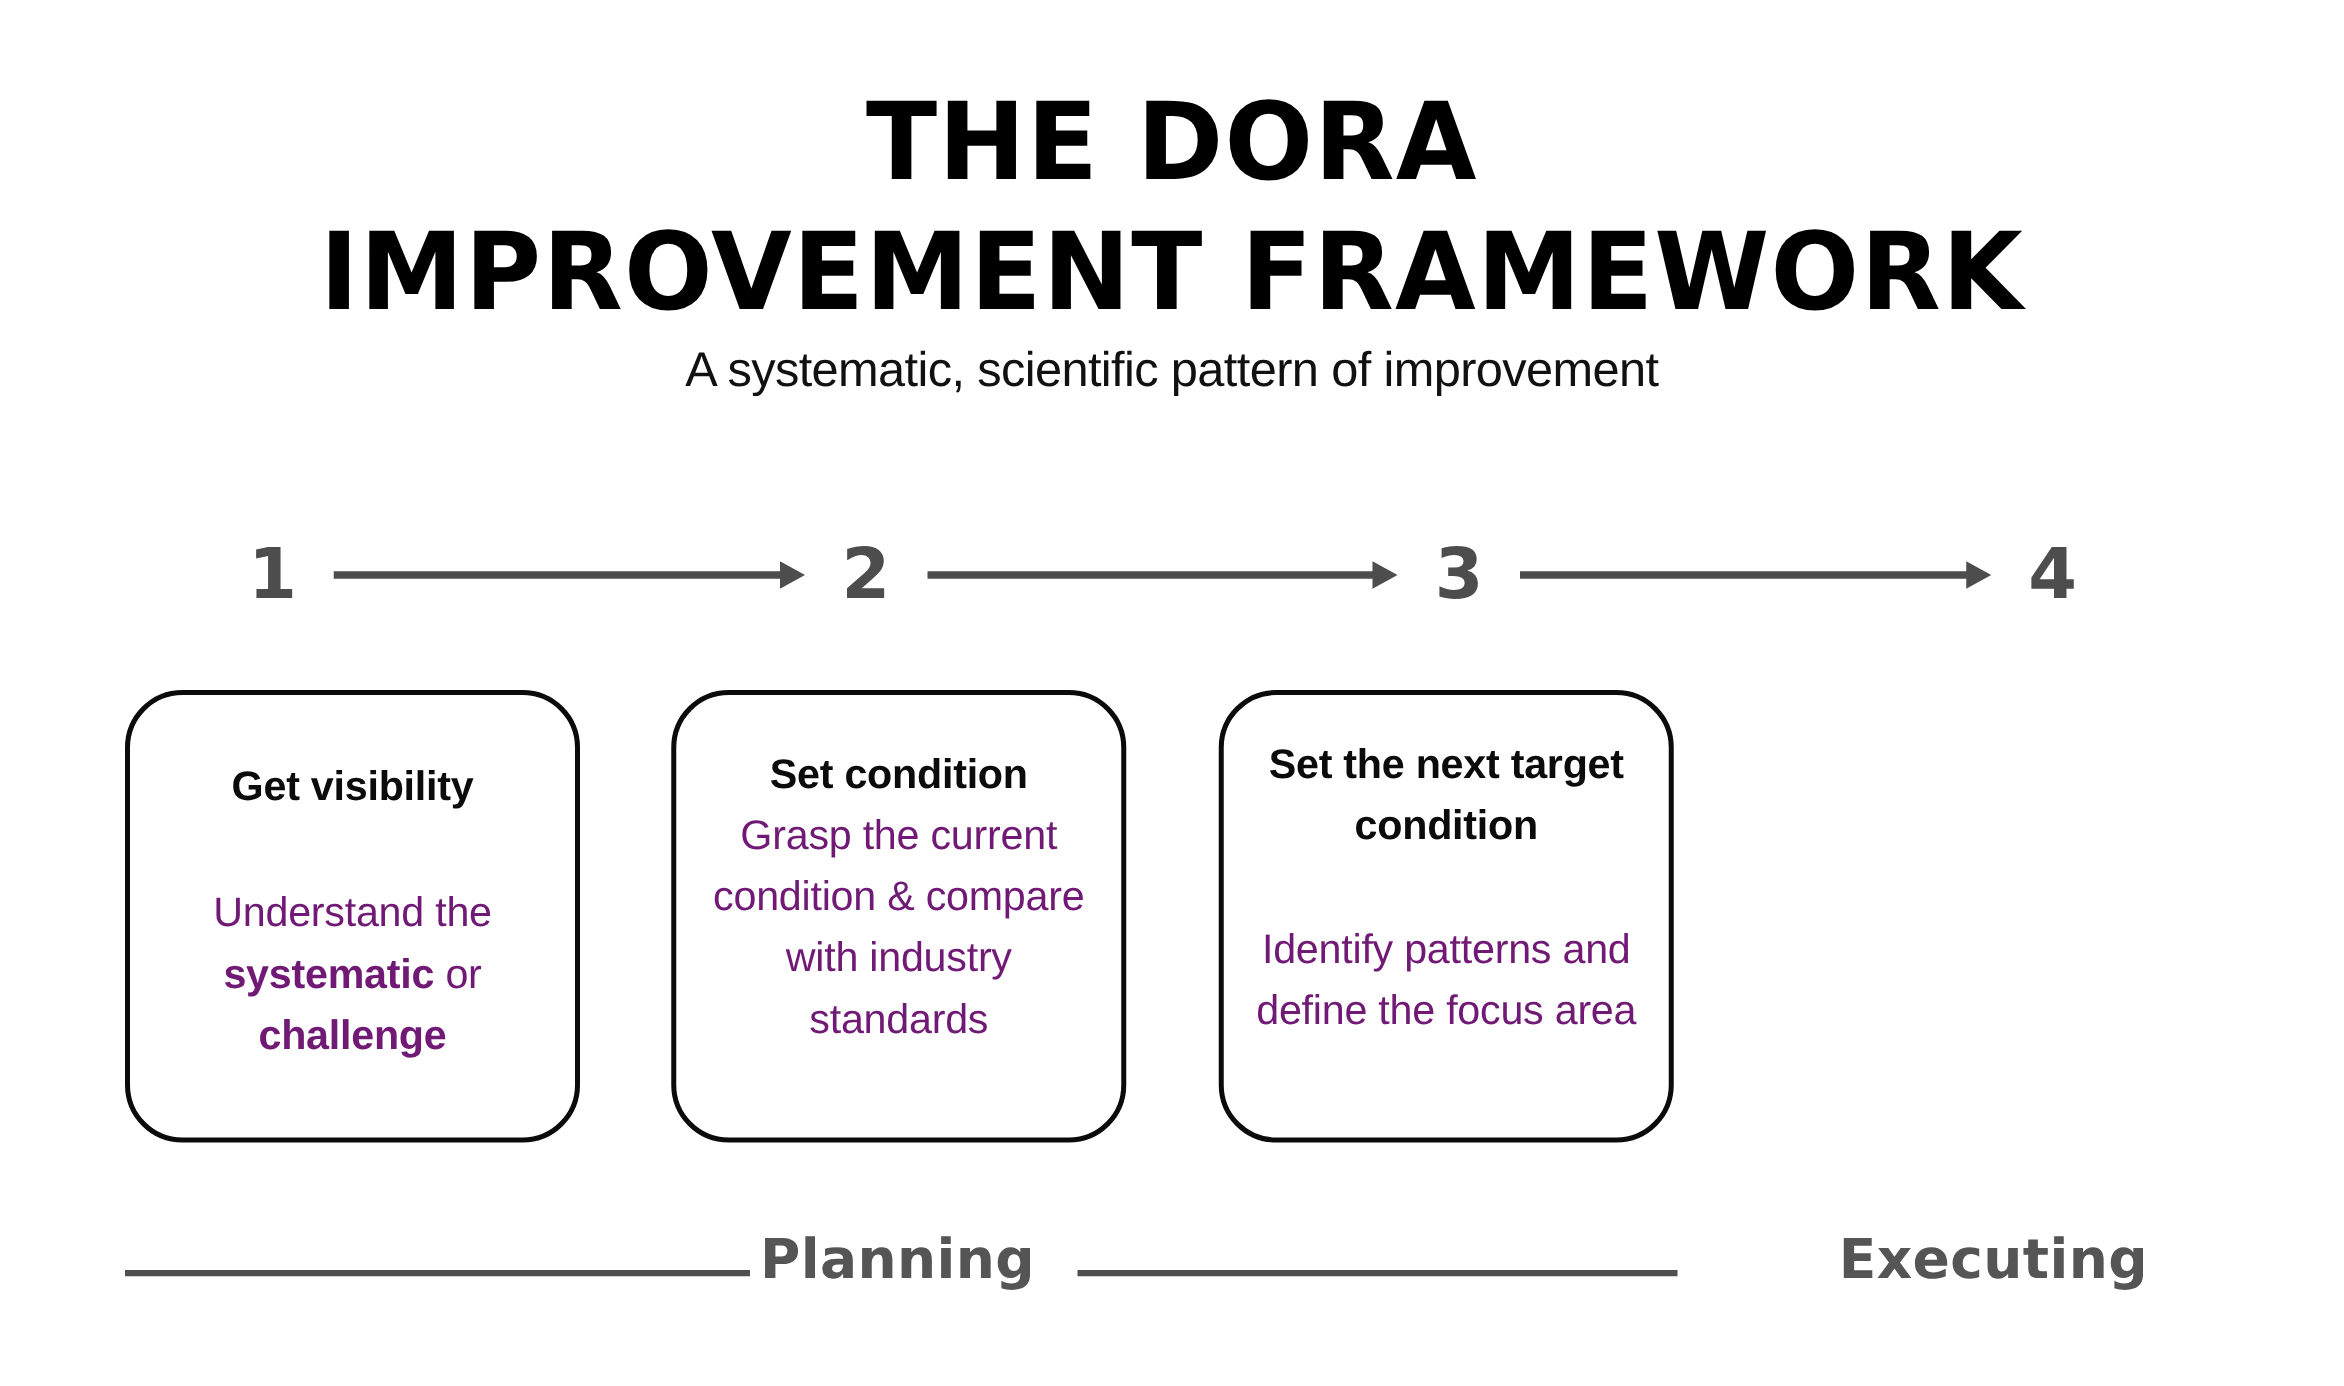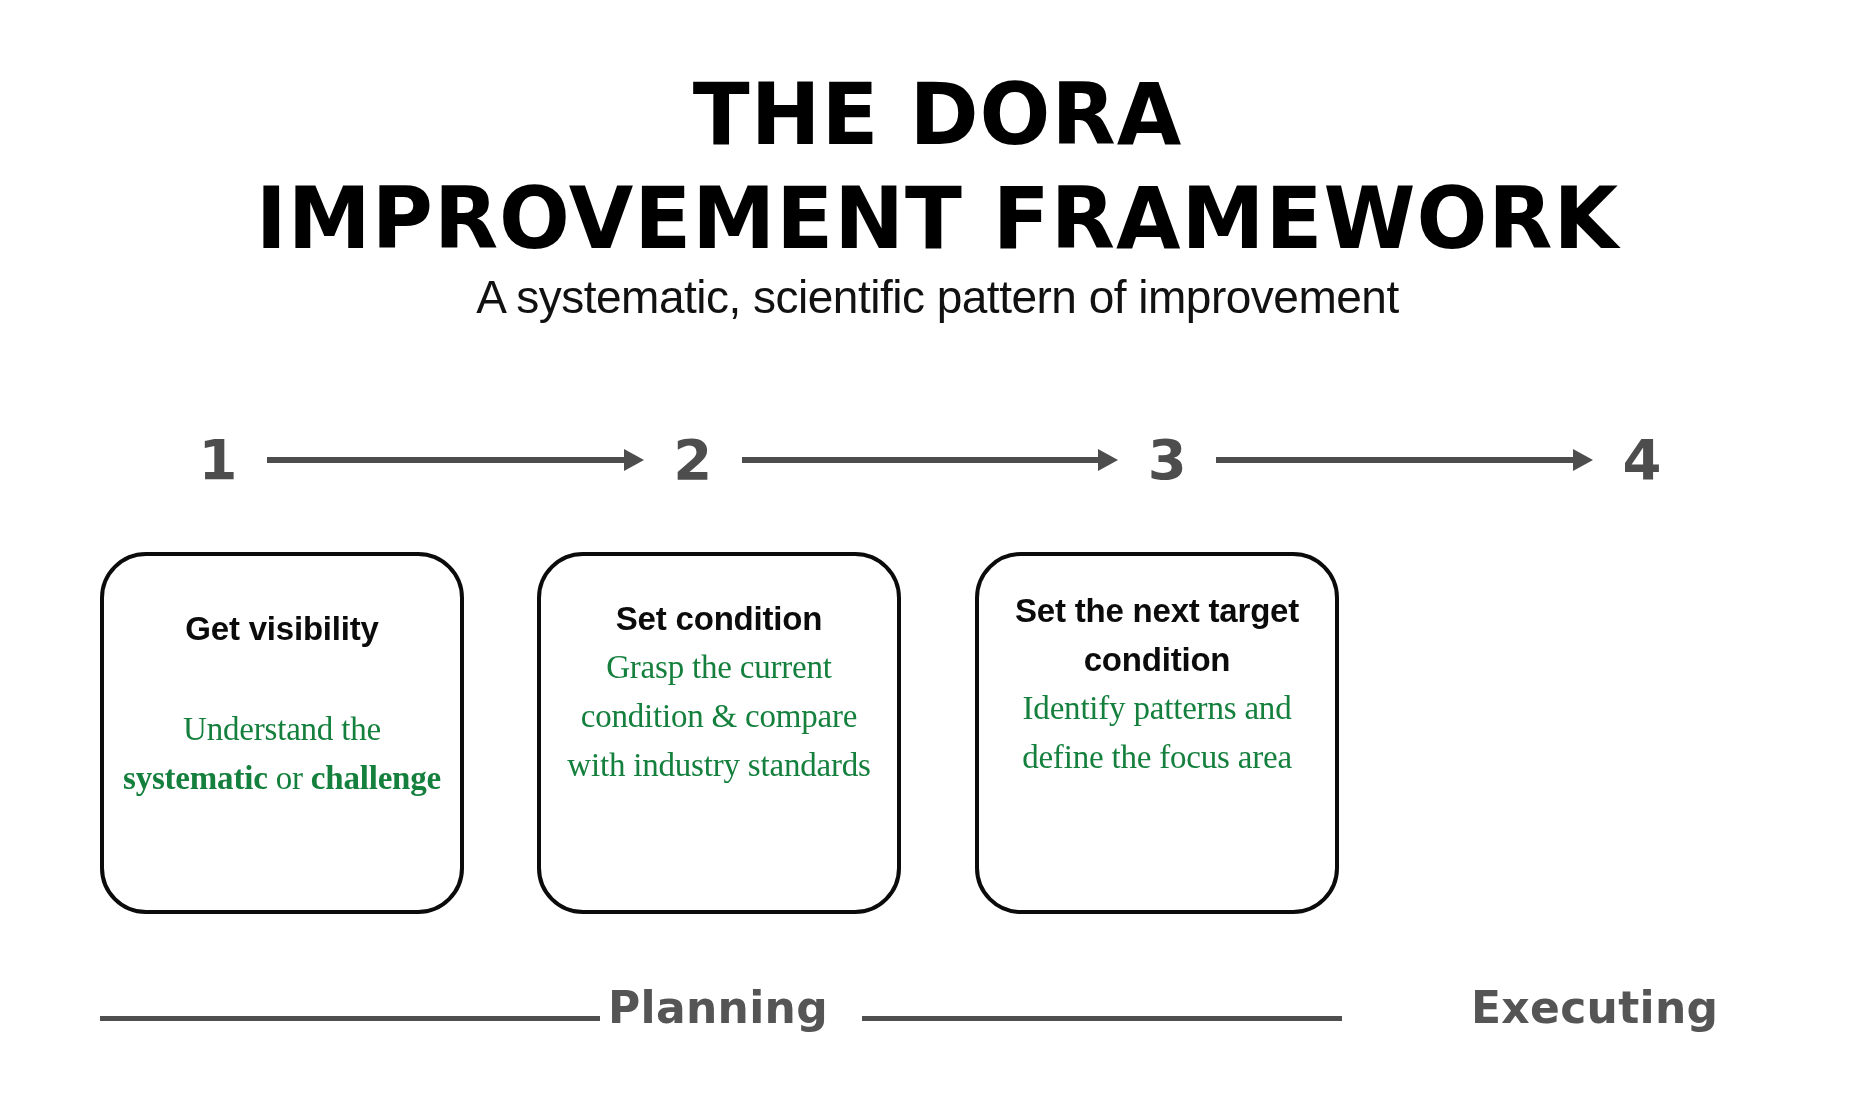--- a/index.html
+++ b/index.html
@@ -43,21 +43,21 @@
   }
 
   .subtitle {
     position: absolute;
     left: 0;
     top: 262px;
     width: 1875px;
     text-align: center;
     font-family: "Liberation Sans", sans-serif;
     font-weight: 400;
-    font-size: 46px;
+    font-size: 39px;
     line-height: 70px;
     color: #111111;
     letter-spacing: -0.5px;
   }
 
   
   .steps-strip {
     position: absolute;
     left: 195px;
     top: 420px;
@@ -134,39 +134,39 @@
   .card-heading {
     font-family: "Liberation Sans", sans-serif;
     font-weight: 700;
     font-size: 33px;
     line-height: 49px;
     color: #0b0b0b;
     text-align: center;
     letter-spacing: -0.2px;
   }
   .card-body {
-    font-family: Liberation Serif, serif;
+    font-family: Liberation Sans, sans-serif;
     font-weight: 400;
     font-size: 33px;
     line-height: 49px;
-    color: #15803d;
+    color: #701a75;
     text-align: center;
     letter-spacing: -0.2px;
   }
   .card-body b { font-weight: 700; }
 
   
   .card-1 .card-heading { margin-top: 22px; }
   .card-1 .card-body    { margin-top: 52px; }
 
   .card-2 .card-heading { margin-top: 12px; }
   .card-2 .card-body    { margin-top: 0px; }
 
   .card-3 .card-heading { margin-top: 4px; }
-  .card-3 .card-body    { }
+  .card-3 .card-body    { margin-top: 50px; }
 
   .card-4 .card-heading { margin-top: 0px; }
   .card-4 .card-body    { margin-top: 48px; }
 
   
   .phase-bar {
     position: absolute;
     left: 0;
     top: 960px;
     width: 1875px;

